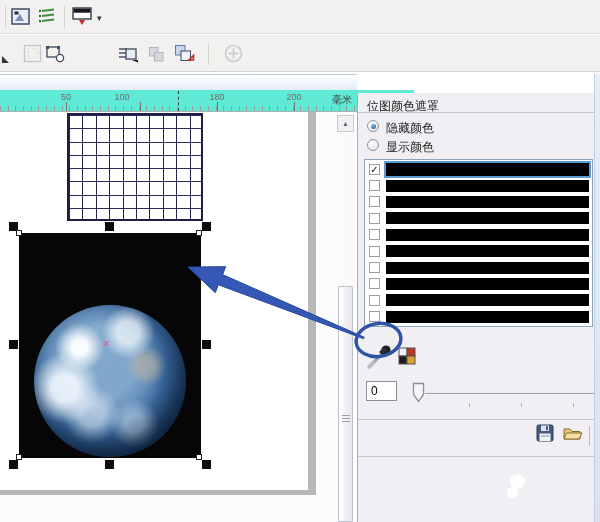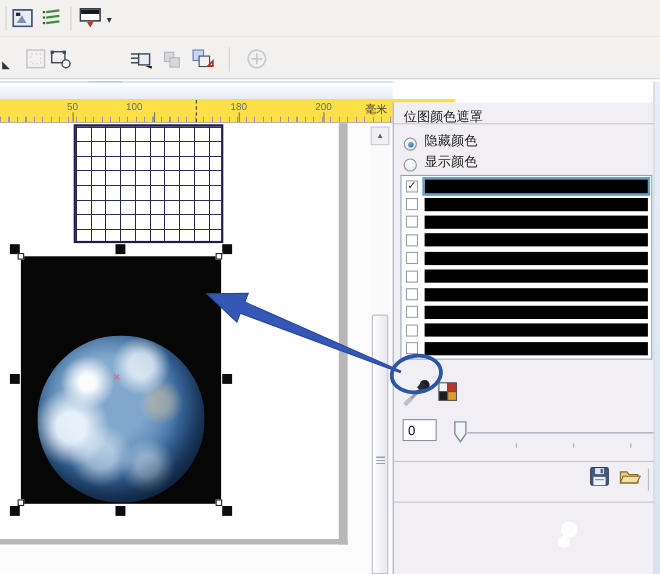--- a/index.html
+++ b/index.html
@@ -15,21 +15,21 @@
   .tbtn { position:absolute; display:flex; align-items:center; justify-content:center; }
   .caret { font-size:9px; color:#333; }
   .ovf-tri { position:absolute; left:2px; top:56px; width:0; height:0;
              border-left:7px solid #333; border-top:7px solid transparent; }
   .active-box { position:absolute; left:81px; top:39px; width:30px; height:28px;
                 border:1px solid #97a0b2; background:#fdfdfb; display:flex; align-items:center; justify-content:center; }
 
   
   #topstrip { position:absolute; left:0; top:74px; width:357px; height:16px;
               background:linear-gradient(#ffffff,#e3edf7); border-top:1px solid #b9cde1; }
-  #ruler { position:absolute; left:0; top:90px; width:414px; height:22px; background:#fde047;
+  #ruler { position:absolute; left:0; top:90px; width:414px; height:22px; background:#5eead4;
            border-bottom:1px solid #aeaeae; }
   #ruler::after { content:""; position:absolute; left:0; bottom:0; width:100%; height:5px;
                   background:repeating-linear-gradient(to right,#9a9a9a 0 1px,transparent 1px 7.7px); }
   .rnum { position:absolute; top:2px; transform:translateX(-50%); font-size:9px; color:#6b6b6b; }
   .runit { position:absolute; top:3px; left:342px; transform:translateX(-50%); font-size:10px; color:#444; }
   .majortick { position:absolute; bottom:0; width:1px; height:9px; background:#777; }
   #cursor-dash { position:absolute; left:178px; top:1px; height:20px; border-left:1px dashed #3a3a3a; }
 
   
   #canvas { position:absolute; left:0; top:112px; width:357px; height:410px; background:#fcfcfc; }
@@ -66,21 +66,21 @@
   #vs-grip { position:absolute; left:3px; top:128px; width:8px; height:8px;
              background:repeating-linear-gradient(to bottom,#9aa0ae 0 1px,transparent 1px 3px); }
 
   
   #docker { position:absolute; left:357px; top:74px; width:237px; height:448px;
             background:#f1eff3; border-left:1px solid #a9abb5; font-size:12px; color:#222;margin-top:19px; }
   #docker-edge { position:absolute; left:594px; top:74px; width:6px; height:448px;
                  background:linear-gradient(to bottom,#e6eef7,#d8e3f0); border-left:1px solid #c2cedb; }
   #dk-title { position:absolute; left:9px; top:5px; font-size:12px; color:#222; }
   .dk-div { position:absolute; left:0; width:237px; border-top:1px solid #c6c6cc; }
-  .radio-row { position:absolute; left:9px; display:flex; align-items:flex-end; gap:7px; }
+  .radio-row { position:absolute; left:9px; display:flex; align-items:flex-start; gap:7px; }
   .radio { width:12px; height:12px; border-radius:50%; border:1px solid #8e959f;
            background:radial-gradient(circle at 35% 30%,#ffffff,#dfe3e8); position:relative; }
   .radio.sel::after { content:""; position:absolute; left:2.5px; top:2.5px; width:5px; height:5px;
                       border-radius:50%; background:radial-gradient(circle at 35% 30%,#7db2e0,#1f5e96); }
   #mask-list { position:absolute; left:6px; top:66px; width:229px; height:168px; background:#fff;
                border:1px solid #8fa3b8; padding:1px 2px; overflow:hidden; }
   .mask-row { display:flex; align-items:center; height:16.4px; }
   .mcb { width:11px; height:11px; border:1px solid #9aa0a8; background:#fff; margin-left:2px;
          font-size:10px; line-height:9px; color:#111; text-align:center; flex:0 0 auto; }
   .mswatch { flex:1; height:12px; margin-left:6px; margin-right:1px; }

